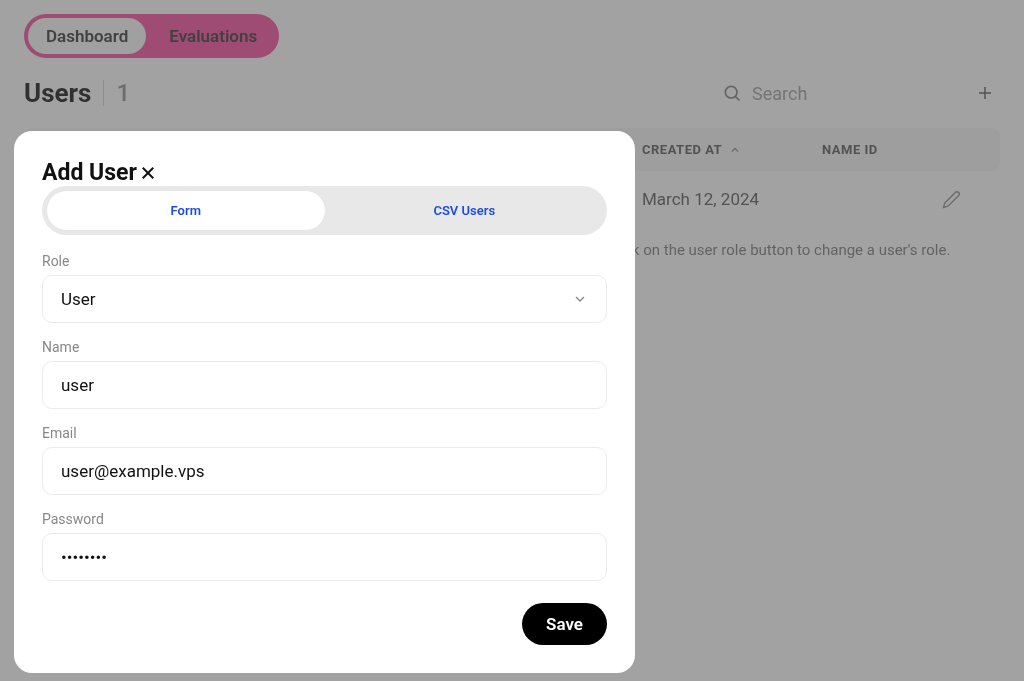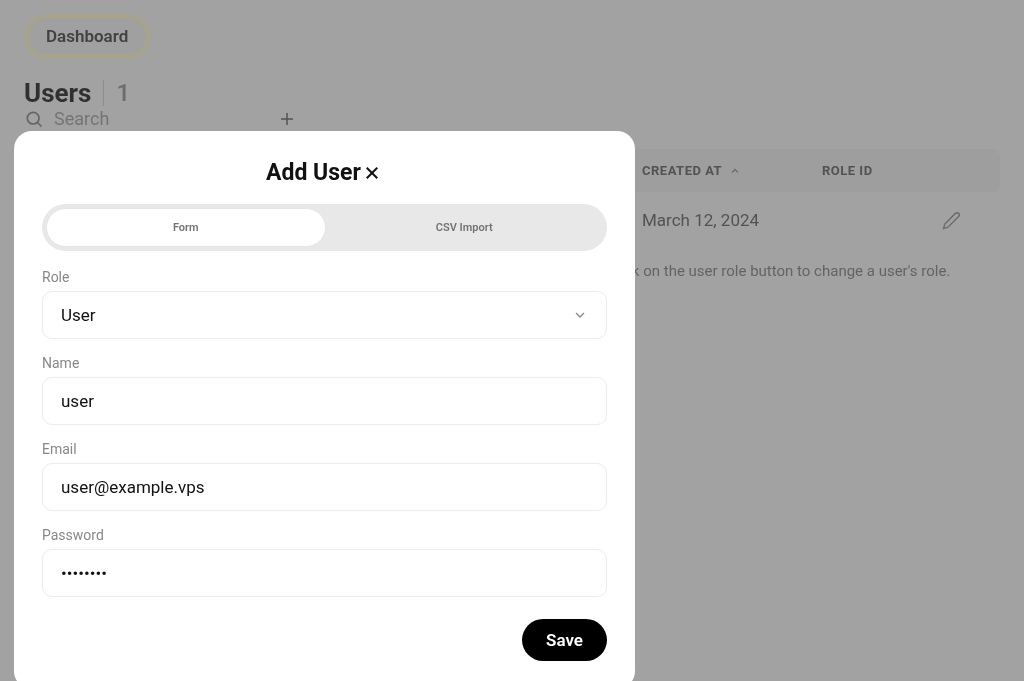--- a/index.html
+++ b/index.html
@@ -1,24 +1,24 @@
 <!DOCTYPE html>
 <html><head>
   <meta charset="utf-8">
   <style>
     * { box-sizing: border-box; margin: 0; padding: 0; font-family: -apple-system, BlinkMacSystemFont, "Segoe UI", Roboto, sans-serif; }
     body { width: 1024px; height: 681px; background: #f5f5f5; position: relative; overflow: hidden; }
     
     
     .page { padding: 14px 24px; }
-    .nav-pills { display: inline-flex; background: #fef9c3; border-radius: 22px; padding: 4px; gap: 5px; margin-bottom: 20px; }
+    .nav-pills { display: inline-flex; background: #ec4899; border-radius: 22px; padding: 4px; gap: 5px; margin-bottom: 20px; }
     .nav-pill { padding: 8px 18px; border-radius: 18px; font-size: 17px; font-weight: 600; color: #333; cursor: pointer; border: none; background: transparent; }
     .nav-pill.active { background: #f0f0f0; }
     
-    .page-header { display: flex; justify-content: space-between; margin-bottom: 20px; flex-direction: column; }
+    .page-header { display: flex; justify-content: space-between; align-items: center; margin-bottom: 20px; }
     .page-title-wrap { display: flex; align-items: center; gap: 12px; }
     .page-title { font-size: 26px; font-weight: 700; color: #111; }
     .title-divider { width: 1px; height: 26px; background: #ccc; }
     .page-count { font-size: 24px; color: #888; font-weight: 500; }
     .page-actions { display: flex; align-items: center; gap: 18px; }
     .search-wrap { display: flex; align-items: center; gap: 10px; }
     .search-input { border: none; background: transparent; font-size: 18px; color: #555; outline: none; width: 200px; }
     .search-input::placeholder { color: #999; }
     .add-btn { font-size: 26px; color: #555; cursor: pointer; background: none; border: none; padding: 0 6px; }
     
@@ -30,26 +30,26 @@
     .col-oauth { flex: 1; }
     .col-actions { flex: 0 0 40px; }
     .table-row { display: flex; padding: 18px; font-size: 17px; color: #555; align-items: center; }
     .hint-row { padding: 14px 18px 14px 600px; font-size: 15px; color: #777; }
     
     
     .overlay { position: absolute; inset: 0; background: rgba(80,80,80,0.5); }
     
     
     .modal { position: absolute; left: 14px; top: 131px; width: 621px; background: #fff; border-radius: 18px; padding: 28px; }
-    .modal-header { display: flex; justify-content: center; align-items: center; margin-bottom: 18px; }
+    .modal-header { display: flex; justify-content: flex-start; align-items: center; }
     .modal-title { font-size: 23px; font-weight: 700; color: #111; }
     .close-btn { background: none; border: none; cursor: pointer; padding: 2px; }
     
     .tab-toggle { display: flex; background: #e8e8e8; border-radius: 26px; padding: 4px; margin-bottom: 18px; }
-    .tab-btn { flex: 1; padding: 12px; border: none; background: transparent; font-size: 11px; font-weight: 600; color: #737373; border-radius: 22px; cursor: pointer; }
+    .tab-btn { flex: 1; padding: 12px; border: none; background: transparent; font-size: 13px; font-weight: 600; color: #1d4ed8; border-radius: 22px; cursor: pointer; }
     .tab-btn.active { background: #fff; border: 1px solid #e5e5e5; }
     
     .field { margin-bottom: 16px; }
     .field-label { font-size: 14px; color: #888; margin-bottom: 6px; display: block; }
     .field-last { margin-bottom: 22px; }
     .input-wrap { background: #fff; border: 1px solid #ececec; border-radius: 10px; padding: 13px 18px; display: flex; align-items: center; justify-content: space-between; }
     .text-input { border: none; outline: none; font-size: 17px; color: #111; width: 100%; background: transparent; font-family: inherit; }
     .select-text { font-size: 17px; color: #111; }
     .chevron { color: #888; }
     
@@ -57,20 +57,21 @@
     .save-btn { background: #000; color: #fff; border: none; padding: 11px 24px; border-radius: 22px; font-size: 17px; font-weight: 600; cursor: pointer; }
     
     svg { display: block; }
   </style>
 </head>
 <body>
 
 <div class="page">
   <div class="nav-pills">
     <button class="nav-pill active">Dashboard</button>
+    <button class="nav-pill">Evaluations</button>
   </div>
   
   <div class="page-header">
     <div class="page-title-wrap">
       <span class="page-title">Users</span>
       <span class="title-divider"></span>
       <span class="page-count">1</span>
     </div>
     <div class="page-actions">
       <div class="search-wrap">
@@ -98,21 +99,21 @@
     <div class="col-email">EMAIL</div>
     <div class="col-role">ROLE</div>
     <div class="col-created">
       <span>CREATED AT</span>
       <span>
         <svg width="12" height="12" viewBox="0 0 24 24" fill="none" stroke="#888" stroke-width="2.5">
             <polyline points="18 15 12 9 6 15"></polyline>
           </svg>
       </span>
     </div>
-    <div class="col-oauth">ROLE ID</div>
+    <div class="col-oauth">NAME ID</div>
   </div>
   
   <div class="table-row">
     <div class="col-name"></div>
     <div class="col-email"></div>
     <div class="col-role"></div>
     <div class="col-created">March 12, 2024</div>
     <div class="col-oauth"></div>
     <div class="col-actions">
       <span>
@@ -136,21 +137,21 @@
         <svg width="18" height="18" viewBox="0 0 24 24" fill="none" stroke="#111" stroke-width="2.5">
             <line x1="19" y1="5" x2="5" y2="19"></line>
             <line x1="5" y1="5" x2="19" y2="19"></line>
           </svg>
       </span>
     </button>
   </div>
 
   <div class="tab-toggle">
     <button class="tab-btn active">Form</button>
-    <button class="tab-btn">CSV Import</button>
+    <button class="tab-btn">CSV Users</button>
   </div>
 
   <div class="field">
     <label class="field-label">Role</label>
     <div class="input-wrap">
       <span class="select-text">User</span>
       <span class="chevron">
         <svg width="16" height="16" viewBox="0 0 24 24" fill="none" stroke="#888" stroke-width="2">
             <polyline points="6 9 12 15 18 9"></polyline>
           </svg>

